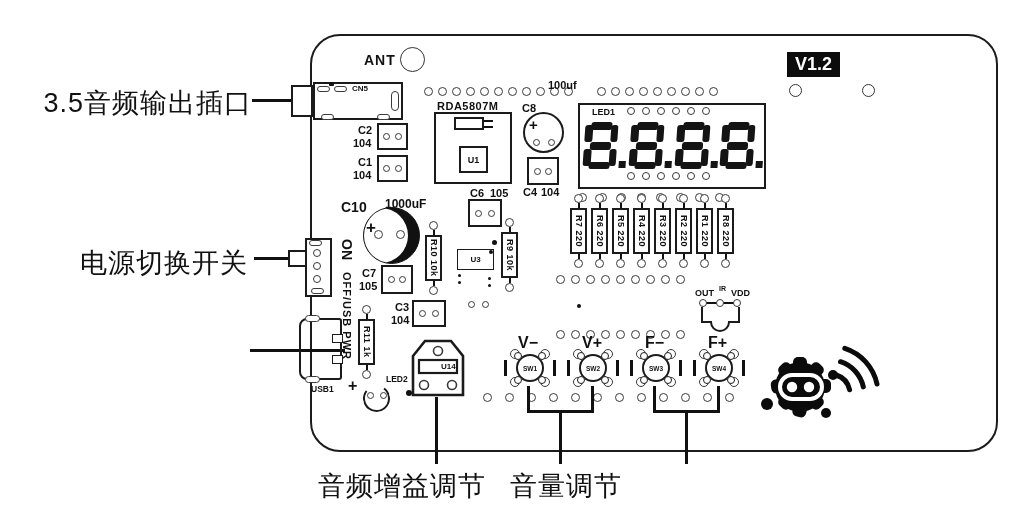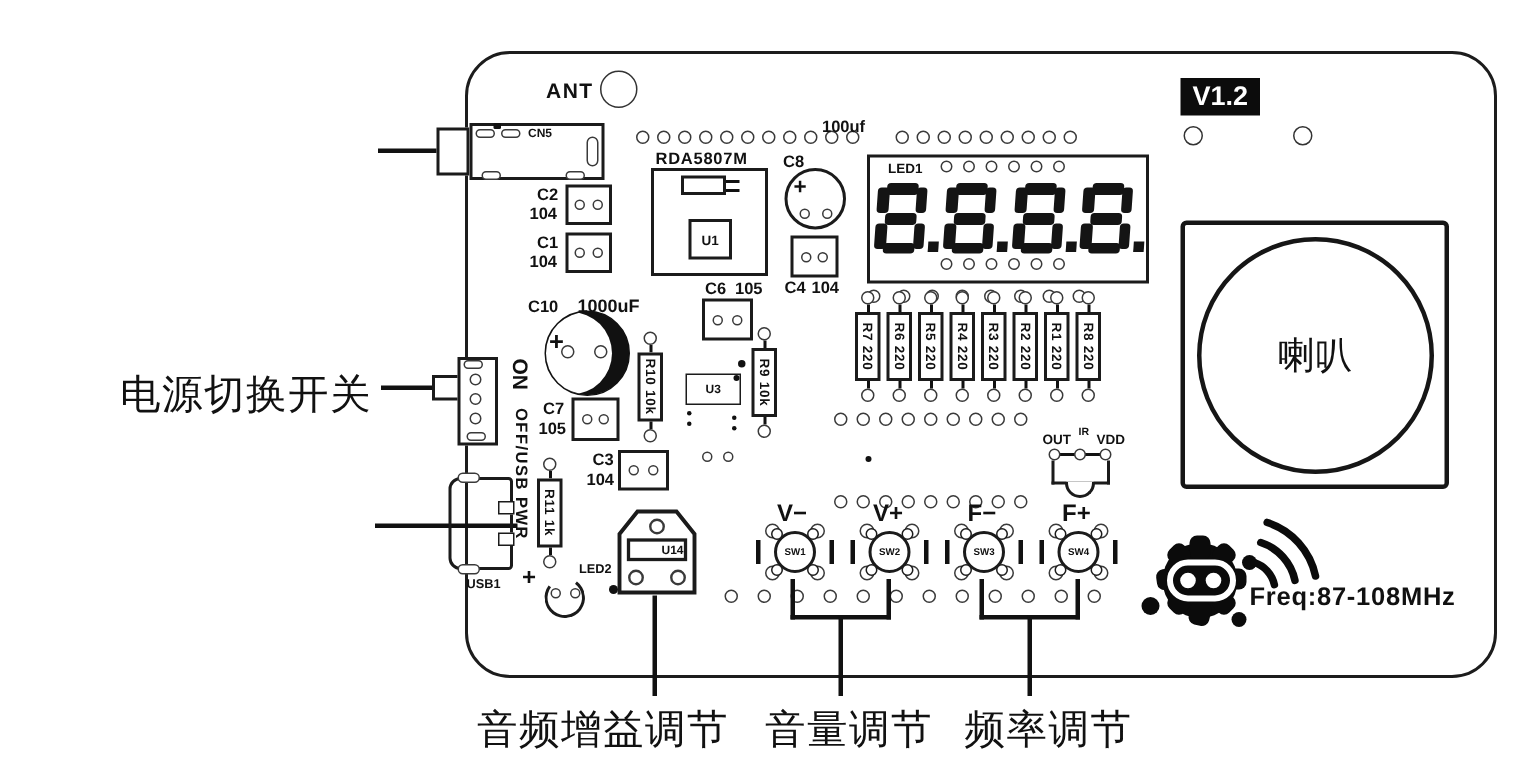--- a/index.html
+++ b/index.html
@@ -39,20 +39,21 @@
   .dp{position:absolute;width:7px;height:7px;background:#141414;right:-10px;bottom:1px}
   .sr{position:absolute;width:1px;height:1px;overflow:hidden;opacity:0}
 </style>
 </head>
 <body>
 
 <div id="stage">
 
   <div class="abs" style="left:310px;top:34px;width:688px;height:418px;border:2.6px solid #1c1c1c;border-radius:30px;box-sizing:border-box"></div>
 
+  <div class="callout" style="right:772px;top:85px">3.5音频输出插口</div>
   <div class="line" style="left:252px;top:99px;width:42px;height:3px"></div>
   <div class="box" style="left:291px;top:85px;width:22px;height:32px;border-width:2.6px"></div>
 
   <div class="callout" style="right:776px;top:245px">电源切换开关</div>
   <div class="line" style="left:254px;top:257px;width:38px;height:3px"></div>
   <div class="box" style="left:288px;top:250px;width:24px;height:17px;border-width:2.6px"></div>
 
   <div class="line" style="left:250px;top:349px;width:95px;height:3px"></div>
 
   <span class="lbl" style="left:364px;top:52px;font-size:14px;letter-spacing:1px">ANT</span>
@@ -197,27 +198,22 @@
     <span class="pad"></span>
       <span class="pad"></span>
       <span class="pad"></span>
       <span class="pad"></span>
       <span class="pad"></span>
       <span class="pad"></span>
       <span class="pad"></span>
       <span class="pad"></span>
   </div>
 
-  <div class="abs" style="left:787px;top:147px;width:179px;height:179px;border:3px solid #161616;border-radius:4px;box-sizing:border-box;display:flex;align-items:center;justify-content:center">
-    <div style="width:158px;height:158px;border:3px solid #161616;border-radius:50%;box-sizing:border-box;display:flex;align-items:center;justify-content:center">
-      <span style="font-size:25px">喇叭</span>
-    </div>
-  </div>
-
-  <span class="lbl" style="left:352px;top:199px;font-size:11px">C10</span>
+
+  <span class="lbl" style="left:341px;top:199px;font-size:14px">C10</span>
   <span class="lbl" style="left:385px;top:197px;font-size:12px">1000uF</span>
   <div class="abs" style="left:363px;top:207px;width:55px;height:55px;border-radius:50%;background:#111;overflow:hidden;border:1px solid #111">
     <div style="position:absolute;left:-11px;top:0;width:55px;height:55px;border-radius:50%;background:#fff"></div>
   </div>
   <span class="lbl" style="left:366px;top:218px;font-size:17px">+</span>
   <span class="pad abs" style="left:374px;top:230px"></span>
   <span class="pad abs" style="left:396px;top:230px"></span>
 
   <span class="lbl" style="left:470px;top:187px;font-size:11px">C6</span>
   <span class="lbl" style="left:490px;top:187px;font-size:11px">105</span>
@@ -521,29 +517,27 @@
     <circle cx="35" cy="50" r="5.2" fill="#fff"></circle>
     <circle cx="52" cy="50" r="5.2" fill="#fff"></circle>
   </svg>
   <svg class="abs" style="left:822px;top:330px" width="64" height="66" viewBox="0 0 64 66">
     <g fill="none" stroke="#0b0b0b" stroke-width="5" stroke-linecap="round">
       <path d="M14.2 45 A20 20 0 0 1 27.6 59.8"></path>
       <path d="M18.5 31.7 A34 34 0 0 1 41.3 56.9"></path>
       <path d="M22.8 18.3 A48 48 0 0 1 55 54"></path>
     </g>
   </svg>
-  <span class="lbl" style="left:833px;top:388px;font-size:17px;letter-spacing:0.5px">Freq:87-108MHz</span>
 
   <div class="line" style="left:435px;top:397px;width:3px;height:67px"></div>
   <div class="line" style="left:527px;top:386px;width:3px;height:27px"></div>
   <div class="line" style="left:591px;top:386px;width:3px;height:27px"></div>
   <div class="line" style="left:527px;top:410px;width:67px;height:3px"></div>
   <div class="line" style="left:559px;top:410px;width:3px;height:54px"></div>
   <div class="line" style="left:653px;top:386px;width:3px;height:27px"></div>
   <div class="line" style="left:717px;top:386px;width:3px;height:27px"></div>
   <div class="line" style="left:653px;top:410px;width:67px;height:3px"></div>
   <div class="line" style="left:685px;top:410px;width:3px;height:54px"></div>
 
   <div class="callout" style="left:510px;top:468px">音量调节</div>
   <div class="callout" style="left:318px;top:468px">音频增益调节</div>
-  <div class="callout" style="left:643px;top:468px">频率调节</div>
 
 </div>
 
 </body></html>

